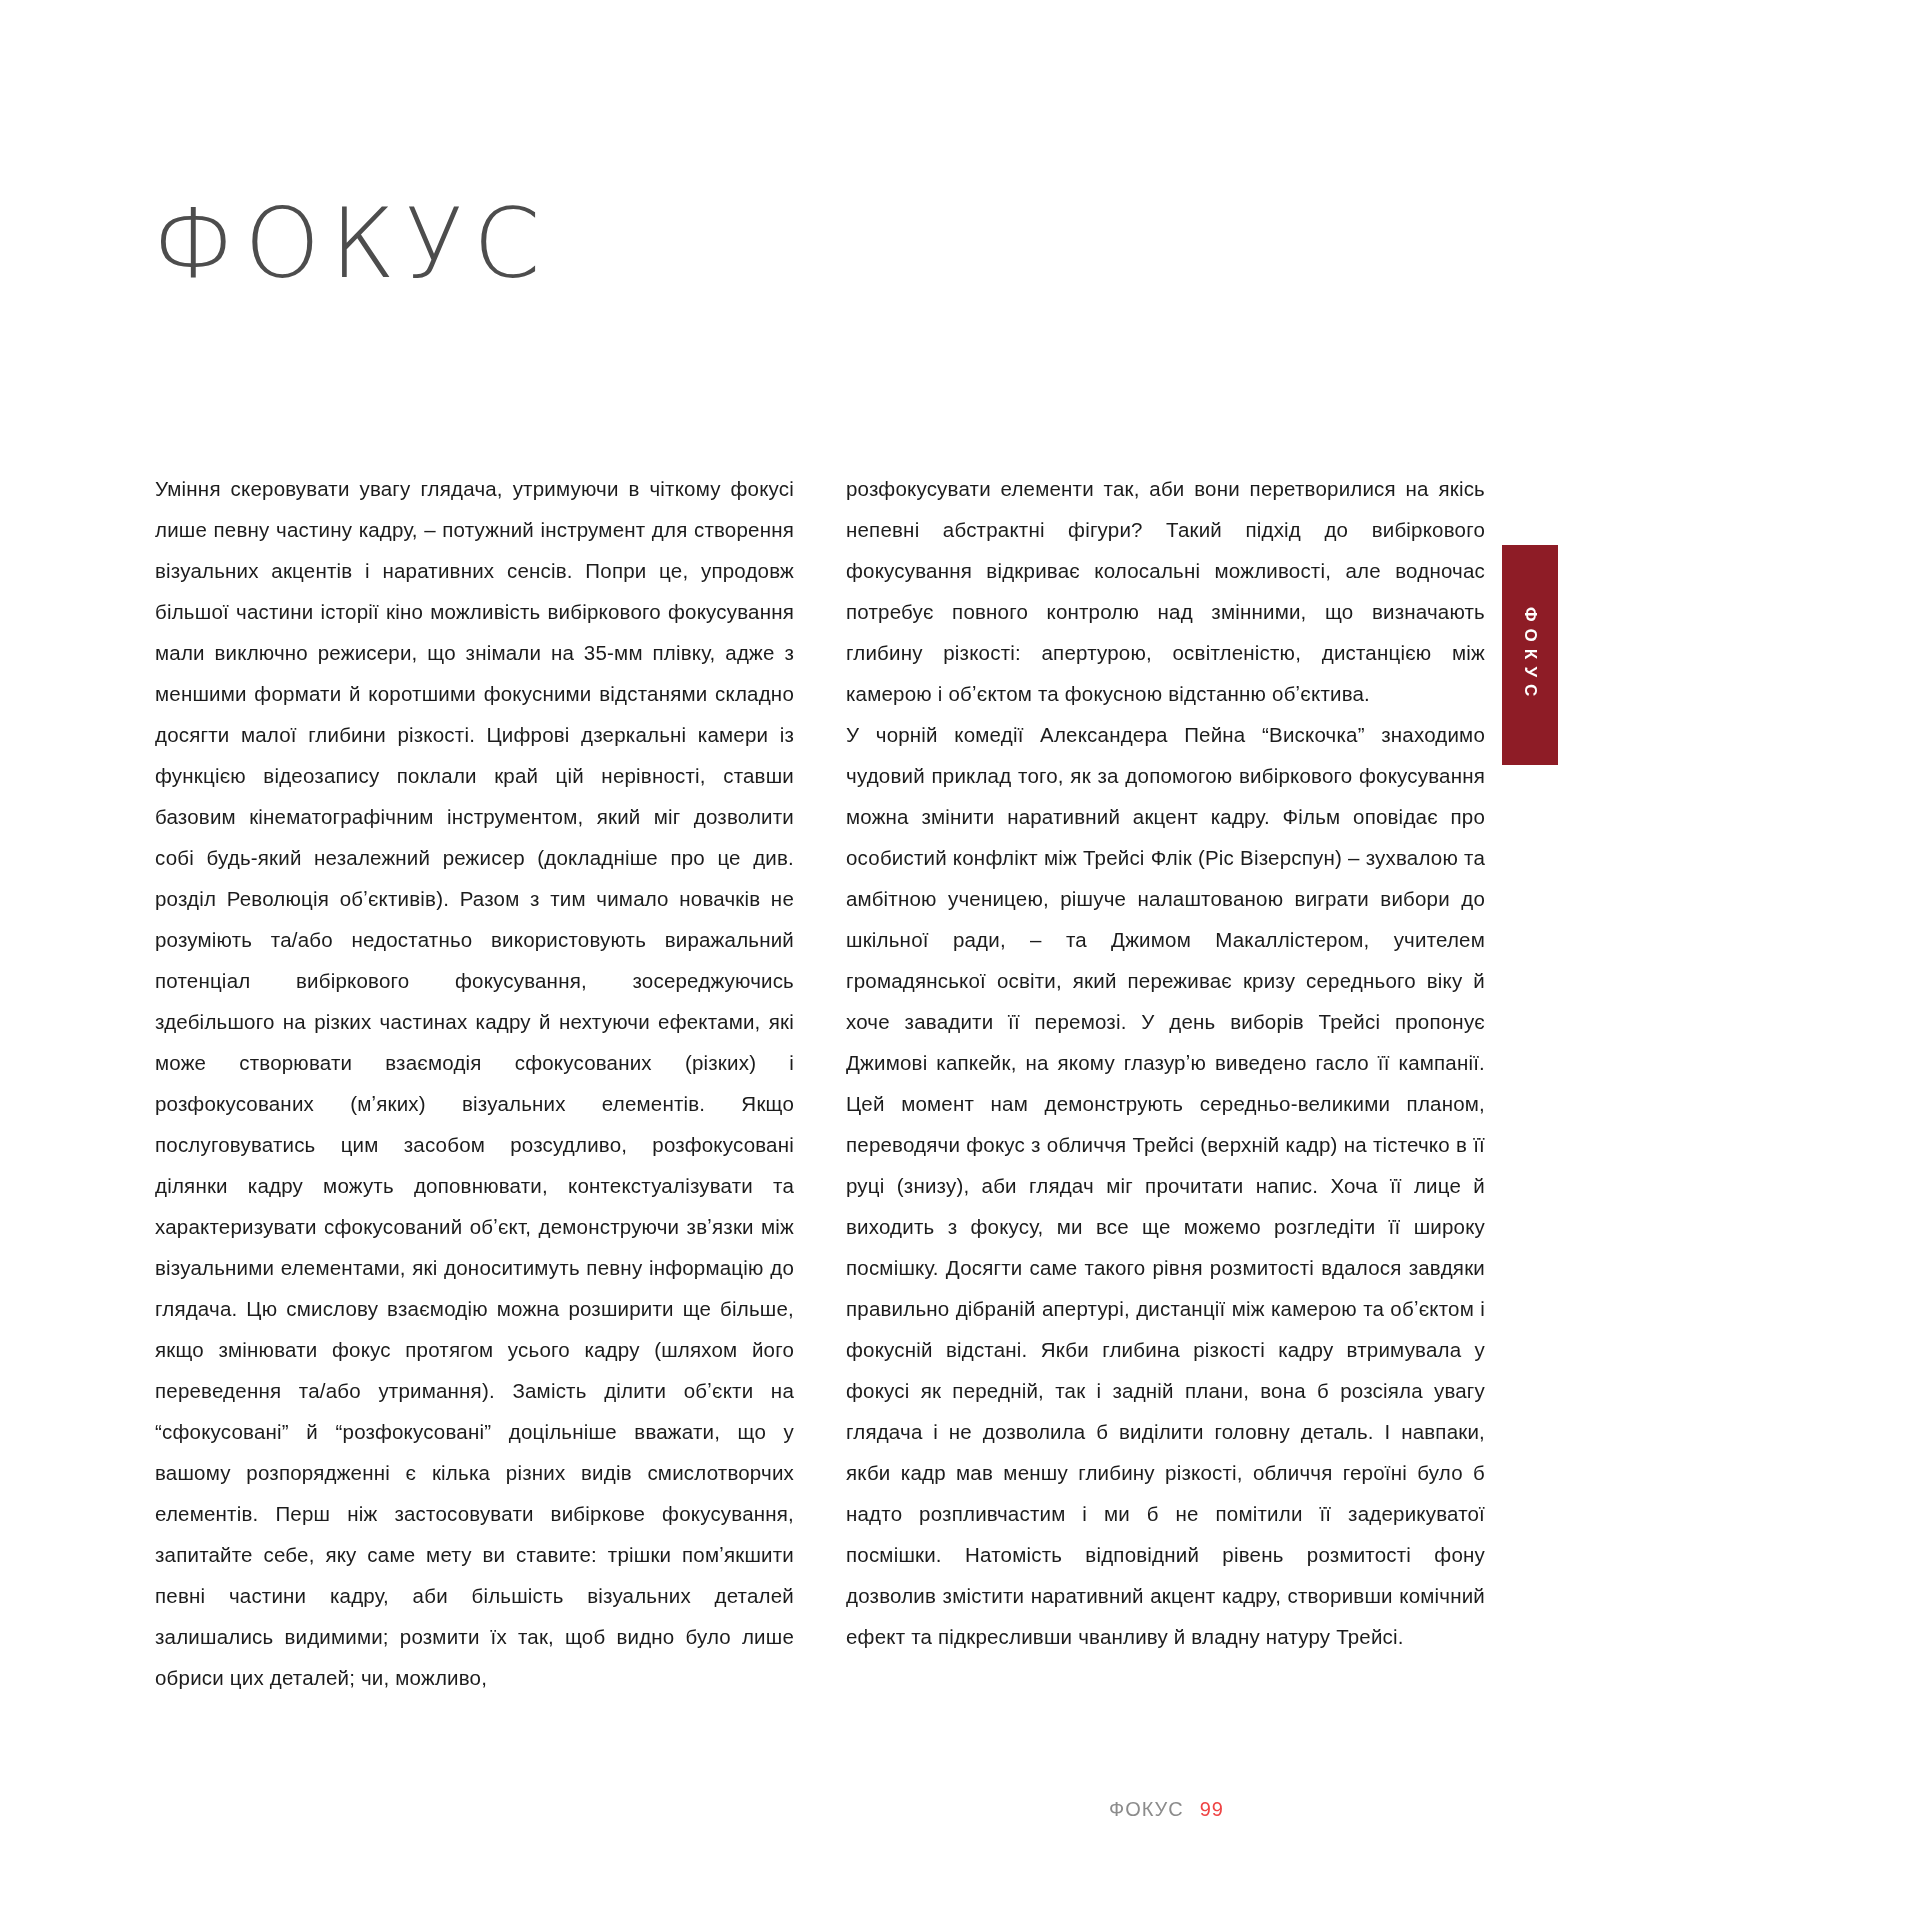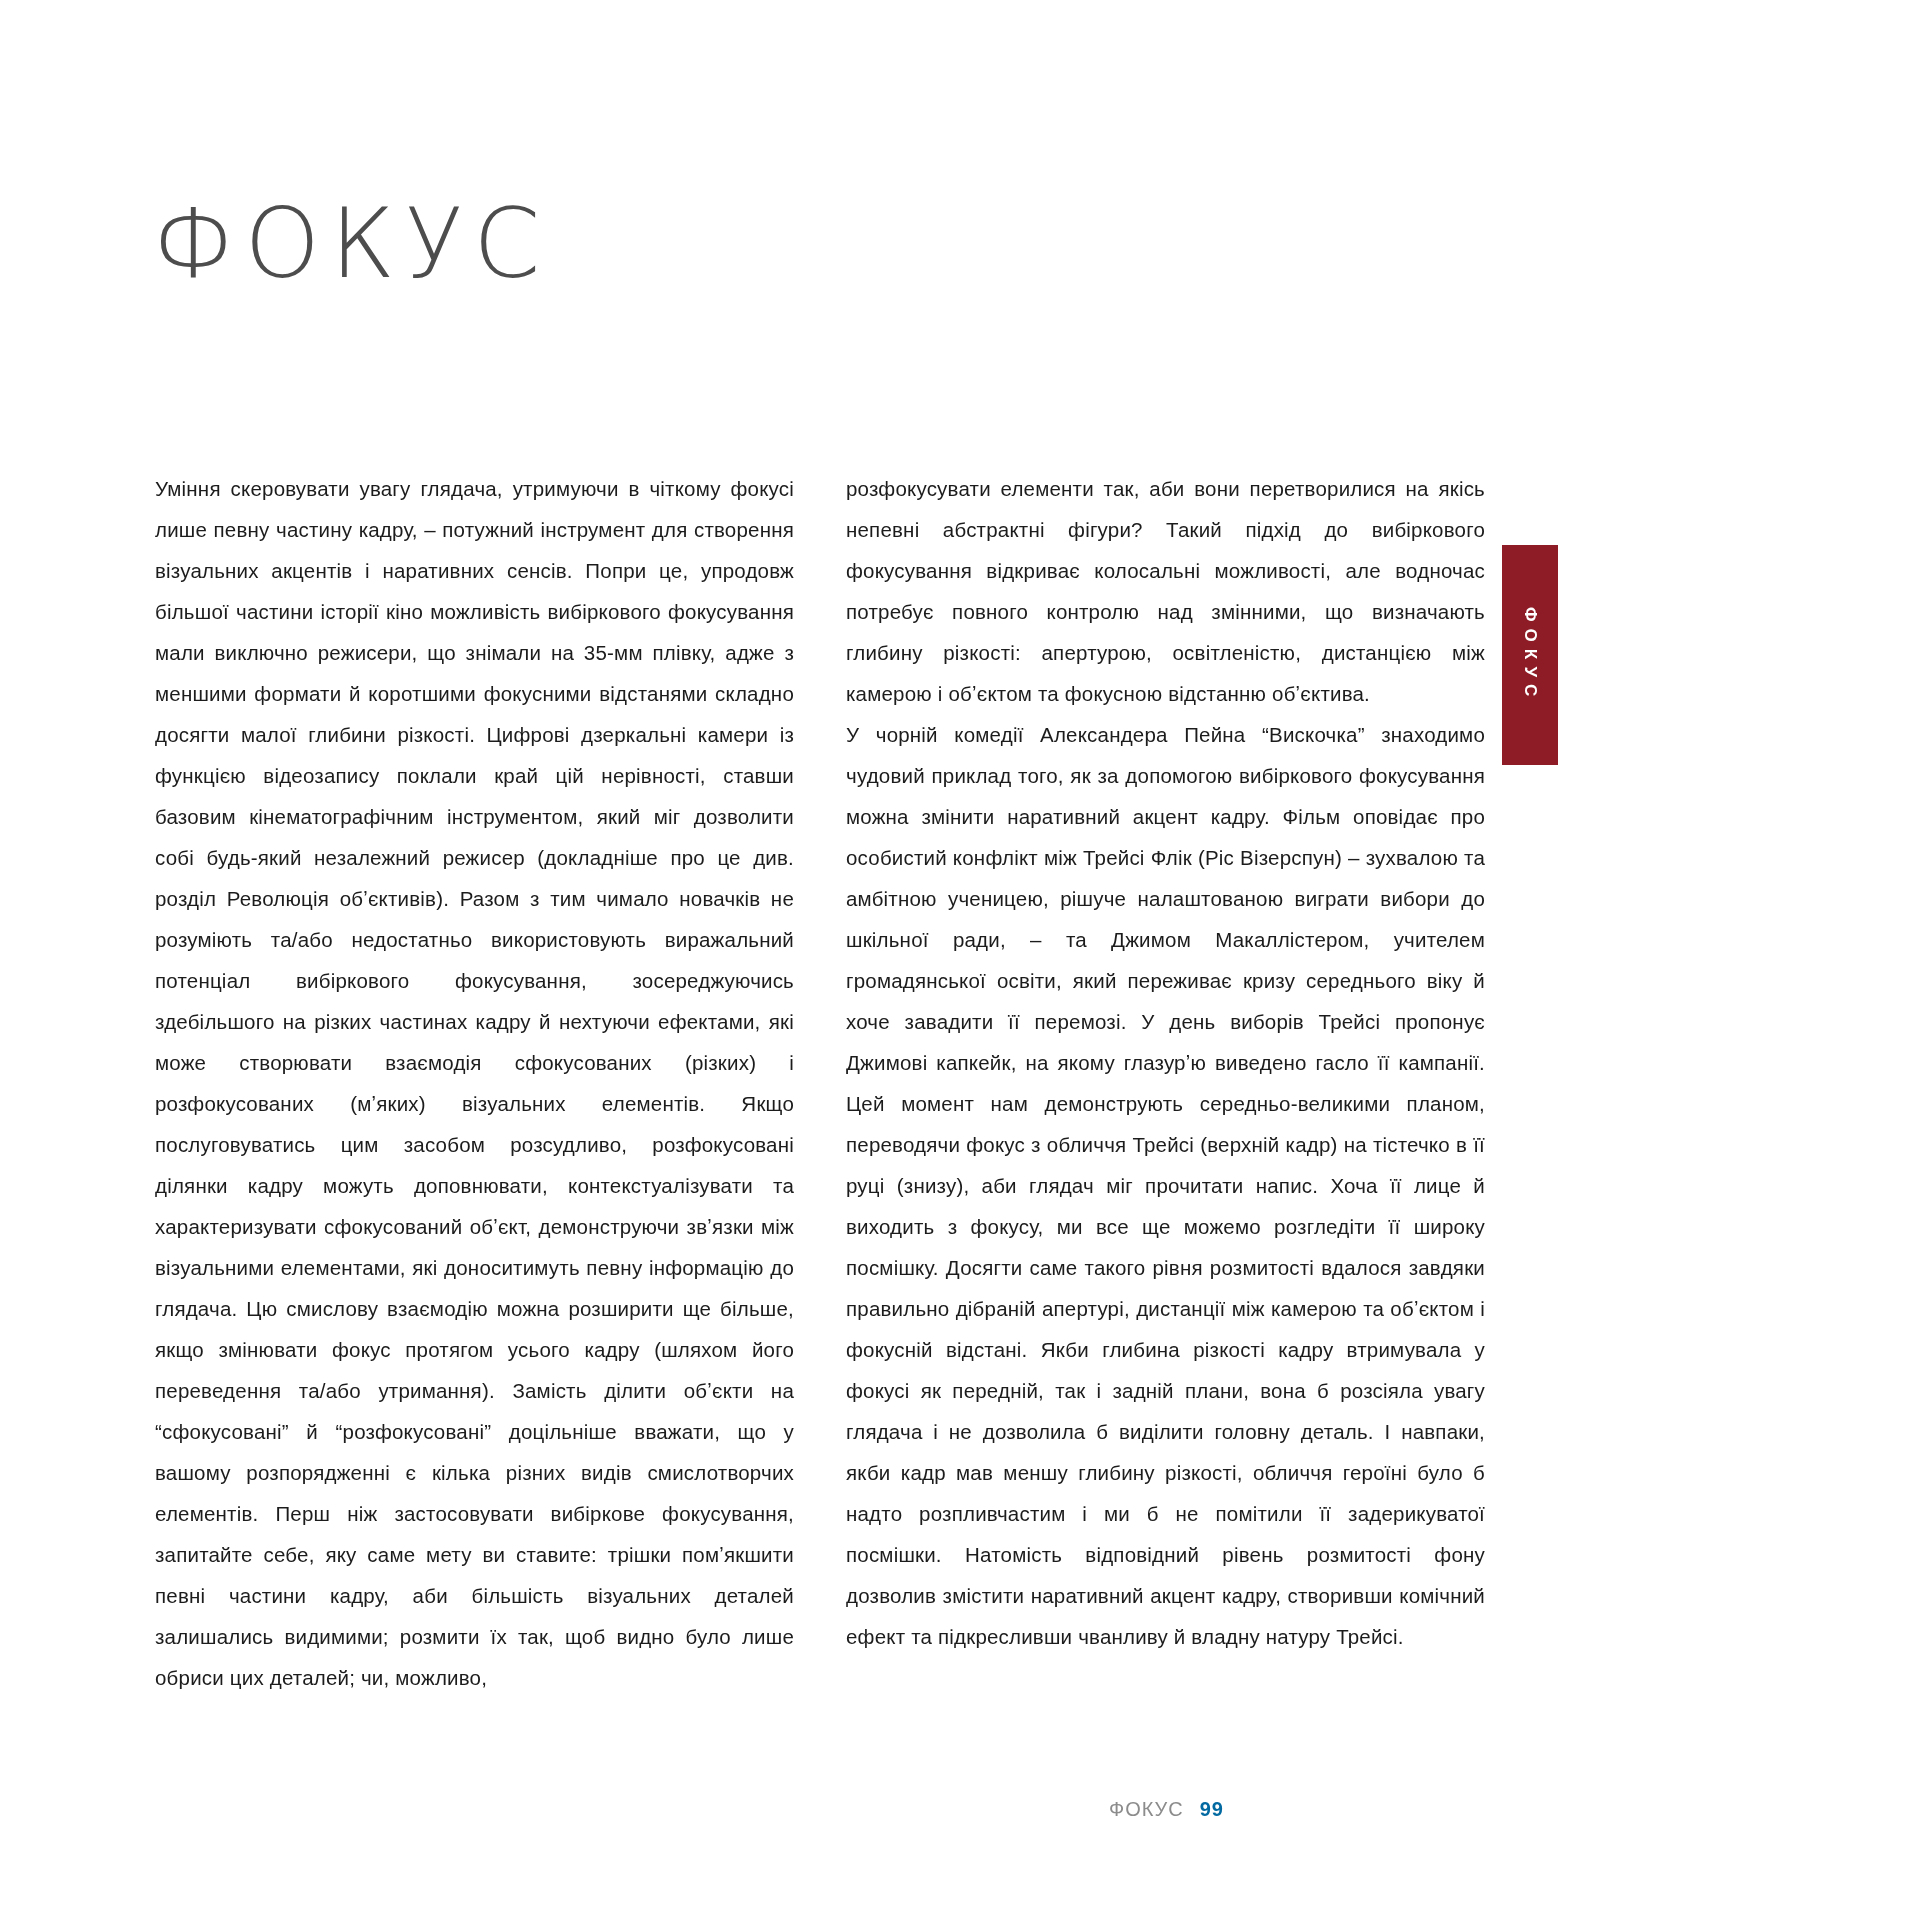--- a/index.html
+++ b/index.html
@@ -76,22 +76,22 @@
     top: 1798px;
     font-size: 20px;
     letter-spacing: 1px;
     white-space: nowrap;
   }
   .footer .chapter {
     color: #8c8c8c;
     margin-right: 16px;
   }
   .footer .pagenum {
-    color: #0369a1;
-    font-weight: bold;
+    color: #ef4444;
+    font-weight: normal;
   }
 </style>
 </head>
 <body>
 
 <div class="page">
 
   <h1 class="title">ФОКУС</h1>
 
   <div class="columns">

